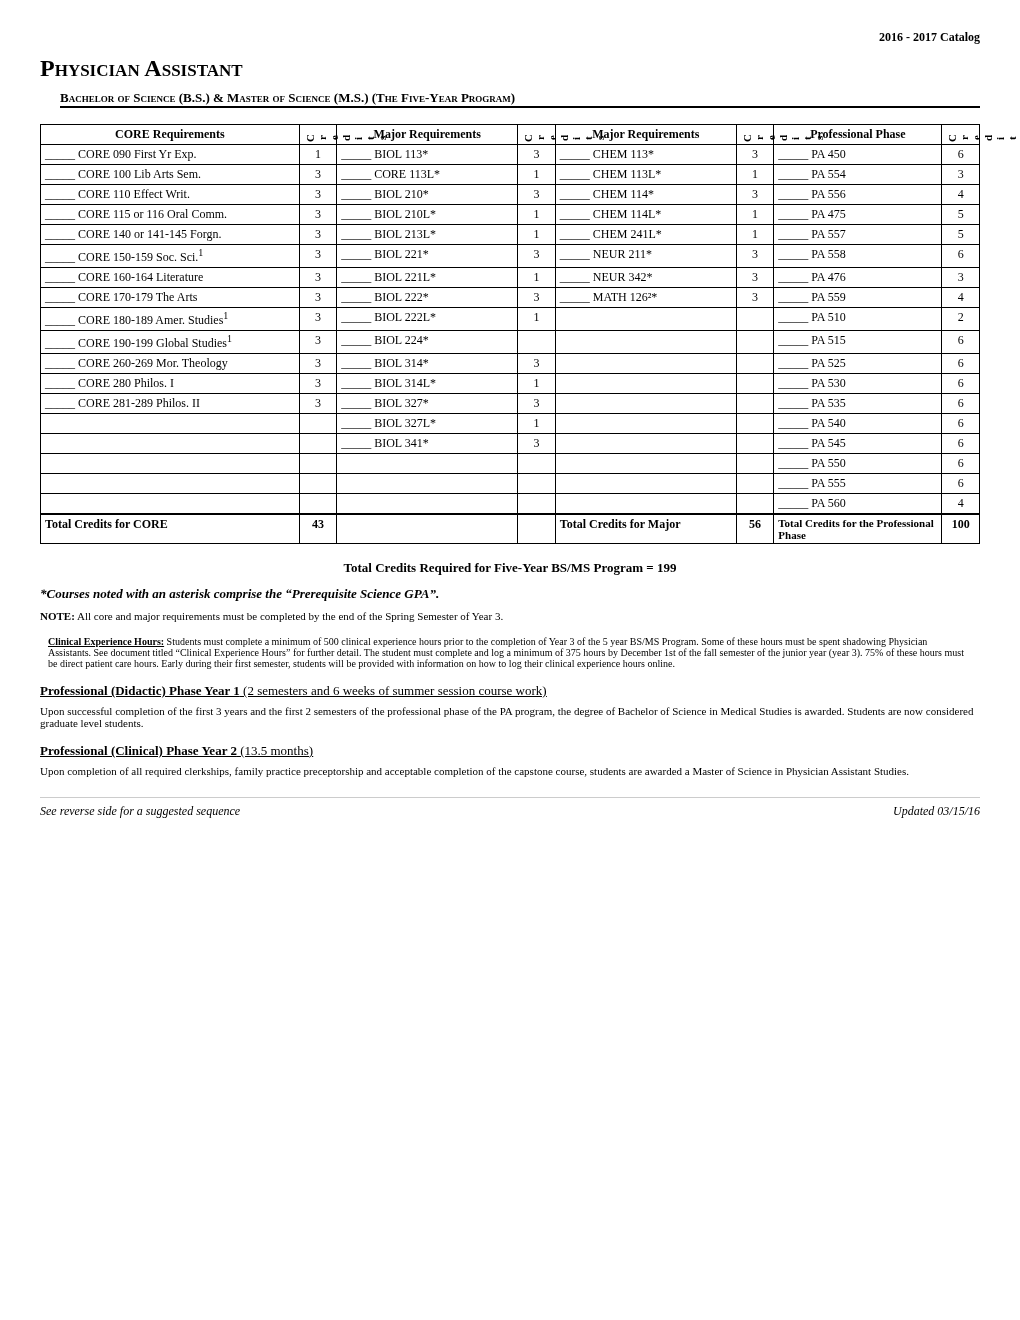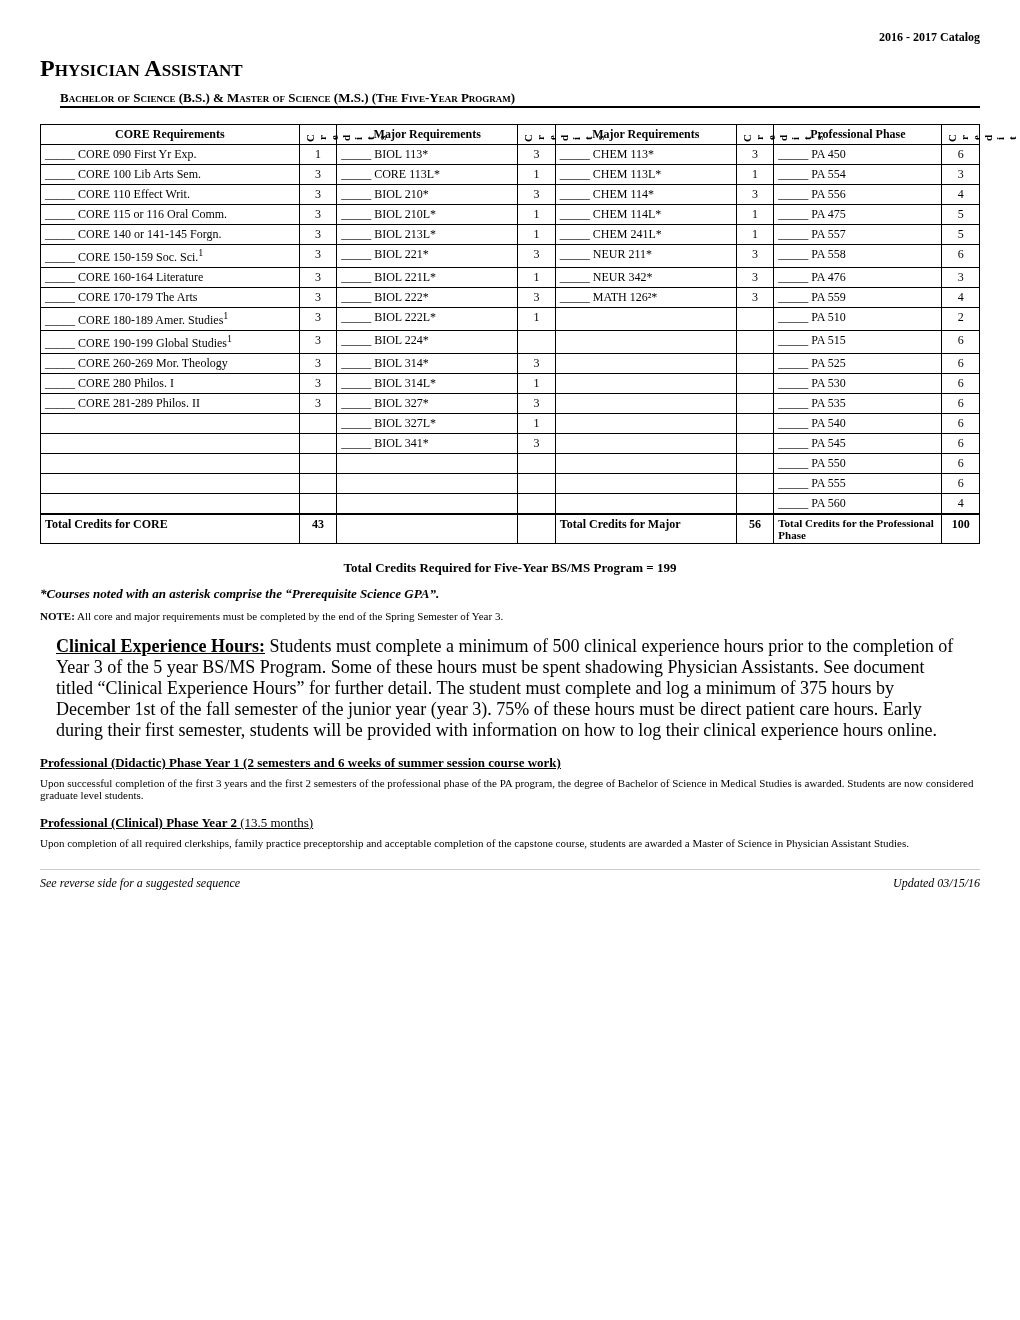--- a/index.html
+++ b/index.html
@@ -74,22 +74,22 @@
     .note-bold {
       font-weight: bold;
       margin: 8px 0;
       font-size: 13px;
     }
     .note-normal {
       margin: 6px 0;
       font-size: 11px;
     }
     .clinical-section {
-      margin: 14px 16px;
-      font-size: 18px;
+      margin: 14px 8px;
+      font-size: 10px;
     }
     .clinical-title {
       font-weight: bold;
       text-decoration: underline;
     }
     .phase-heading {
       font-weight: bold;
       text-decoration: underline;
       margin-top: 14px;
       margin-bottom: 4px;
@@ -339,21 +339,21 @@
 
 <div class="clinical-section">
   <p>
     <span class="clinical-title">Clinical Experience Hours:</span>
     <span>Students must complete a minimum of 500 clinical experience hours prior to the completion of Year 3 of the 5 year BS/MS Program. Some of these hours must be spent shadowing Physician Assistants. See document titled “Clinical Experience Hours” for further detail. The student must complete and log a minimum of 375 hours by December 1st of the fall semester of the junior year (year 3). 75% of these hours must be direct patient care hours. Early during their first semester, students will be provided with information on how to log their clinical experience hours online.</span>
   </p>
 </div>
 
 <div>
   <div class="phase-heading">
-    <span>Professional (Didactic) Phase Year 1</span> <span style="font-weight:bold;text-decoration:underline;">(2 semesters and 6 weeks of summer session course work)</span>
+    <span>Professional (Didactic) Phase Year 1</span> <span style="font-weight:normal;text-decoration:underline;">(2 semesters and 6 weeks of summer session course work)</span>
   </div>
   <p class="note-normal">Upon successful completion of the first 3 years and the first 2 semesters of the professional phase of the PA program, the degree of Bachelor of Science in Medical Studies is awarded. Students are now considered graduate level students.</p>
 </div>
 
 <div>
   <div class="phase-heading">
     <span>Professional (Clinical) Phase Year 2</span> <span style="font-weight:normal;text-decoration:underline;">(13.5 months)</span>
   </div>
   <p class="note-normal">Upon completion of all required clerkships, family practice preceptorship and acceptable completion of the capstone course, students are awarded a Master of Science in Physician Assistant Studies.</p>
 </div>

